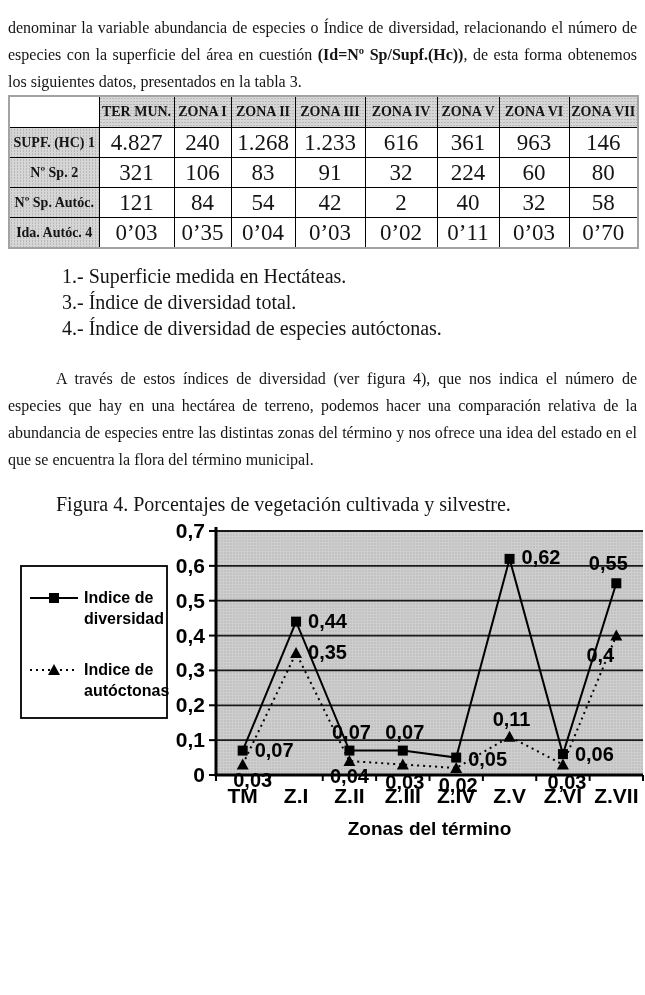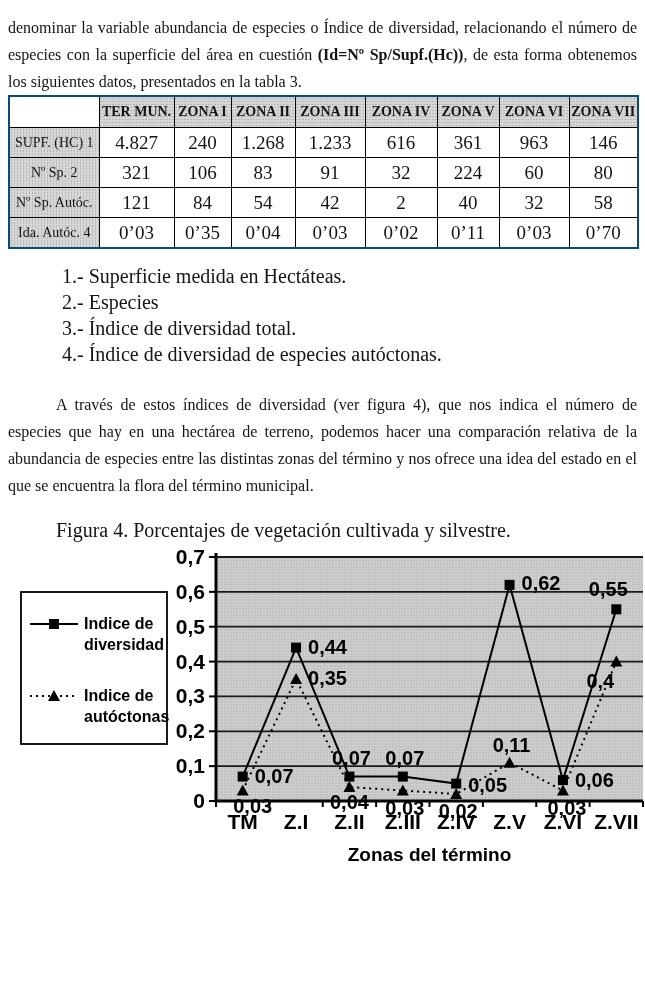--- a/index.html
+++ b/index.html
@@ -2,26 +2,26 @@
 <html><head>
 <meta charset="utf-8">
 <style>
   html,body{margin:0;padding:0;background:#fff;}
   body{width:645px;height:995px;overflow:hidden;font-family:"Liberation Serif",serif;color:#141414;}
   .page{padding:14px 8px 0;}
   .para{font-size:16px;line-height:27px;text-align:justify;margin:0;}
   .para b{font-weight:bold;}
   #para2{margin-top:24px;text-indent:48px;}
   .tcaption{text-align:center;font-size:20px;margin:12px 0 2px;letter-spacing:1px;}
-  table{border-collapse:collapse;table-layout:fixed;width:629px;border:2px solid #0c4a6e;padding-left:28px;}
+  table{border-collapse:collapse;table-layout:fixed;width:629px;border:2px solid #a3a3a3;padding-left:28px;}
   th,td{border:1px solid #000;text-align:center;vertical-align:middle;overflow:hidden;padding:0;}
   .ht{background-color:#d6d6d6;background-image:radial-gradient(#999 .8px,transparent .9px);background-size:3px 3px;}
   thead th{height:30px;font-size:14px;font-weight:bold;}
-  tbody th{height:29px;font-size:14px;font-weight:normal;}
-  tbody td{font-size:19px;}
+  tbody th{height:29px;font-size:14px;font-weight:bold;}
+  tbody td{font-size:23px;}
   #footnotes{list-style:none;margin:14px 0 0 54px;padding:0;font-size:20px;line-height:26px;}
   .figcaption{margin:20px 0 0 48px;font-size:20px;}
   #chart svg{display:block;font-family:"Liberation Sans",sans-serif;}
 </style>
 </head>
 <body>
 
 <div class="page">
 
   <p class="para" id="para1"><span>denominar la variable abundancia de especies o Índice de diversidad, relacionando el número de especies con la superficie del área en cuestión </span><b>(Id=Nº Sp/Supf.(Hc))</b><span>, de esta forma obtenemos los siguientes datos, presentados en la tabla 3.</span></p>
@@ -95,21 +95,20 @@
           <td>0’02</td>
           <td>0’11</td>
           <td>0’03</td>
           <td>0’70</td>
         </tr>
       </tbody>
     </table>
 
   <ul id="footnotes">
       <li>1.- Superficie medida en Hectáteas.</li>
-      <li>2.- Especies</li>
       <li>3.- Índice de diversidad total.</li>
       <li>4.- Índice de diversidad de especies autóctonas.</li>
     </ul>
 
   <p class="para" id="para2">A través de estos índices de diversidad (ver figura 4), que nos indica el número de especies que hay en una hectárea de terreno, podemos hacer una comparación relativa de la abundancia de especies entre las distintas zonas del término y nos ofrece una idea del estado en el que se encuentra la flora del término municipal.</p>
 
   <p class="figcaption">Figura 4. Porcentajes de vegetación cultivada y silvestre.</p>
 
   <div id="chart">
       <svg width="645" height="340" viewBox="0 0 645 340">

